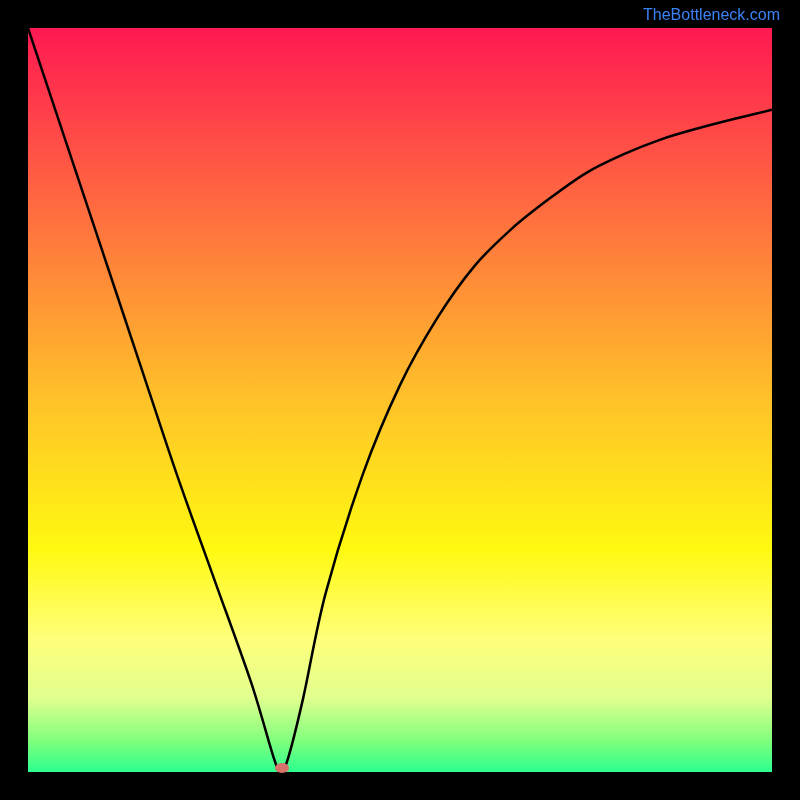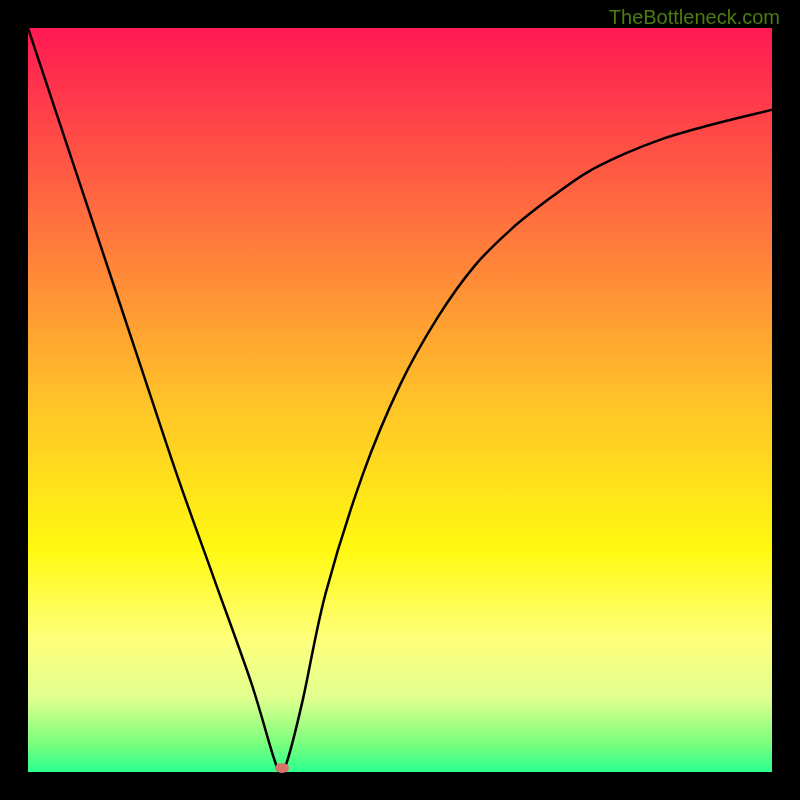--- a/index.html
+++ b/index.html
@@ -11,22 +11,22 @@
       width: 800px;
       height: 800px;
       background: #000;
       position: relative;
       font-family: Arial, sans-serif;
     }
     .watermark {
       position: absolute;
       top: 6px;
       right: 20px;
-      color: #4d7c0f;
-      font-size: 20px;
+      color: #3b82f6;
+      font-size: 16px;
       z-index: 10;
     }
     .chart-area {
       position: absolute;
       top: 28px;
       left: 28px;
       width: 744px;
       height: 744px;
     }
     .gradient-bg {

